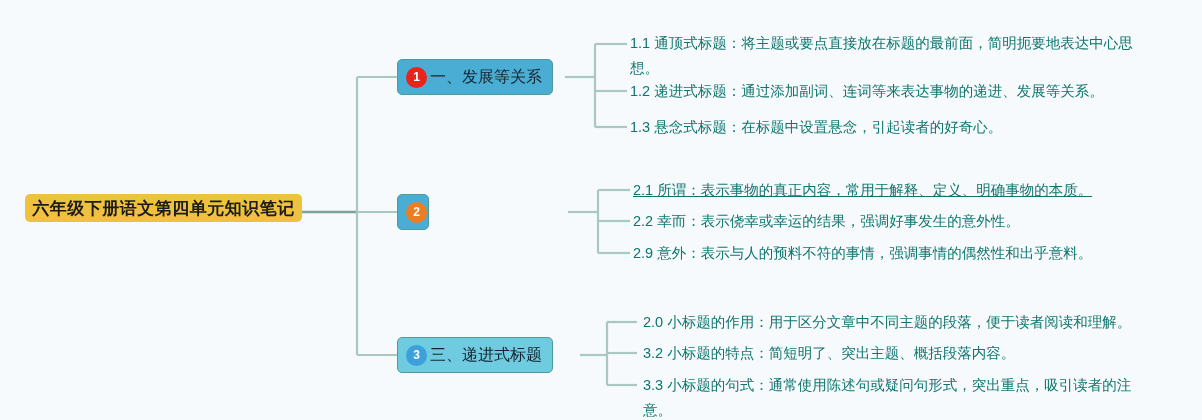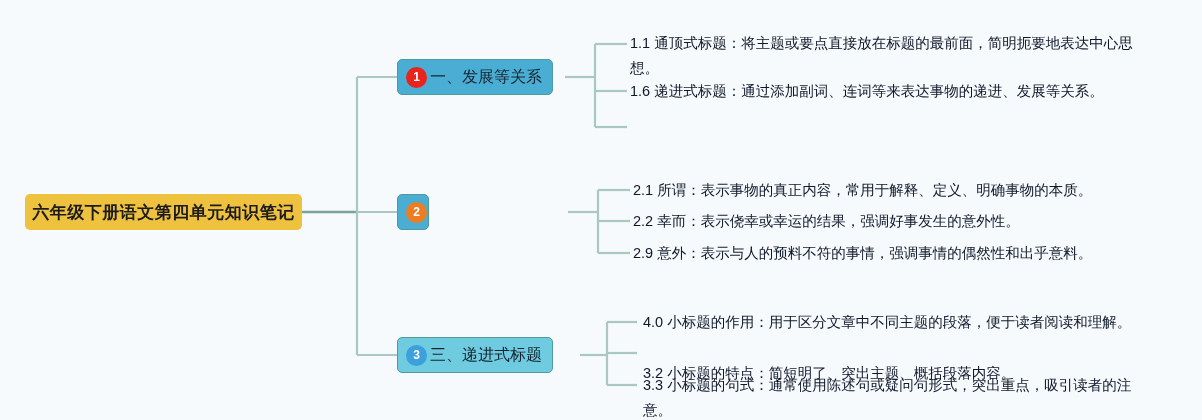--- a/index.html
+++ b/index.html
@@ -10,21 +10,21 @@
     overflow: hidden;
   }
   #mindmap { position: relative; width: 1202px; height: 420px; }
 
   #edges { position: absolute; inset: 0; width: 1202px; height: 420px; }
 
   
   .root-node {
     position: absolute;
     left: 25px; top: 194px;
-    width: 277px; height: 36px;
+    width: 277px; height: 28px;
     background: #eec13f;
     border-radius: 5px;
     display: flex; align-items: center; justify-content: center;
     color: #1b1b1b;
     font-size: 17px;
     font-weight: bold;
     letter-spacing: .5px;
     white-space: nowrap;
   }
 
@@ -48,21 +48,21 @@
     font-size: 12px;
     font-weight: bold;
     flex: 0 0 auto;
     margin-right: 1px;
   }
   .branch-label { padding: 0 10px 0 2px; }
 
   
   .leaf-node {
     position: absolute;
-    color: #0f172a;
+    color: #0f766e;
     font-size: 14.5px;
     line-height: 25px;
   }
 </style>
 </head>
 <body>
 
 <div id="mindmap">
 
   <svg id="edges" viewBox="0 0 1202 420" xmlns="http://www.w3.org/2000/svg">
@@ -108,23 +108,24 @@
   <div class="branch-node" style="left:397px; top:194px; background:#4aaed4;">
     <span class="branch-badge" style="background:#ed7d22;">2</span>
   </div>
 
   <div class="branch-node" style="left:397px; top:337px; background:#6fcbe0;">
     <span class="branch-badge" style="background:#3ba0dc;">3</span>
     <span class="branch-label">三、递进式标题</span>
   </div>
 
   <div class="leaf-node" style="left:630px; top:31px; width:505px;">1.1 通顶式标题：将主题或要点直接放在标题的最前面，简明扼要地表达中心思想。</div>
-  <div class="leaf-node" style="left:630px; top:79px; width:500px;">1.6 递进式标题：通过添加副词、连词等来表达事物的递进、发展等关系。</div>
+  <div class="leaf-node" style="left:630px; top:79px; width:500px;">1.2 递进式标题：通过添加副词、连词等来表达事物的递进、发展等关系。</div>
+  <div class="leaf-node" style="left:630px; top:115px; width:500px;">1.3 悬念式标题：在标题中设置悬念，引起读者的好奇心。</div>
 
-  <div class="leaf-node" style="left:633px; top:178px; width:480px;">2.1 所谓：表示事物的真正内容，常用于解释、定义、明确事物的本质。</div>
+  <div class="leaf-node" style="left:633px; top:178px; width:480px;text-decoration:underline;">2.1 所谓：表示事物的真正内容，常用于解释、定义、明确事物的本质。</div>
   <div class="leaf-node" style="left:633px; top:209px; width:480px;">2.2 幸而：表示侥幸或幸运的结果，强调好事发生的意外性。</div>
   <div class="leaf-node" style="left:633px; top:241px; width:480px;">2.9 意外：表示与人的预料不符的事情，强调事情的偶然性和出乎意料。</div>
 
-  <div class="leaf-node" style="left:643px; top:310px; width:500px;">4.0 小标题的作用：用于区分文章中不同主题的段落，便于读者阅读和理解。</div>
-  <div class="leaf-node" style="left:643px; top:341px; width:500px;margin-top:20px;">3.2 小标题的特点：简短明了、突出主题、概括段落内容。</div>
+  <div class="leaf-node" style="left:643px; top:310px; width:500px;">2.0 小标题的作用：用于区分文章中不同主题的段落，便于读者阅读和理解。</div>
+  <div class="leaf-node" style="left:643px; top:341px; width:500px;">3.2 小标题的特点：简短明了、突出主题、概括段落内容。</div>
   <div class="leaf-node" style="left:643px; top:373px; width:510px;">3.3 小标题的句式：通常使用陈述句或疑问句形式，突出重点，吸引读者的注意。</div>
 
 </div>
 
 </body></html>

